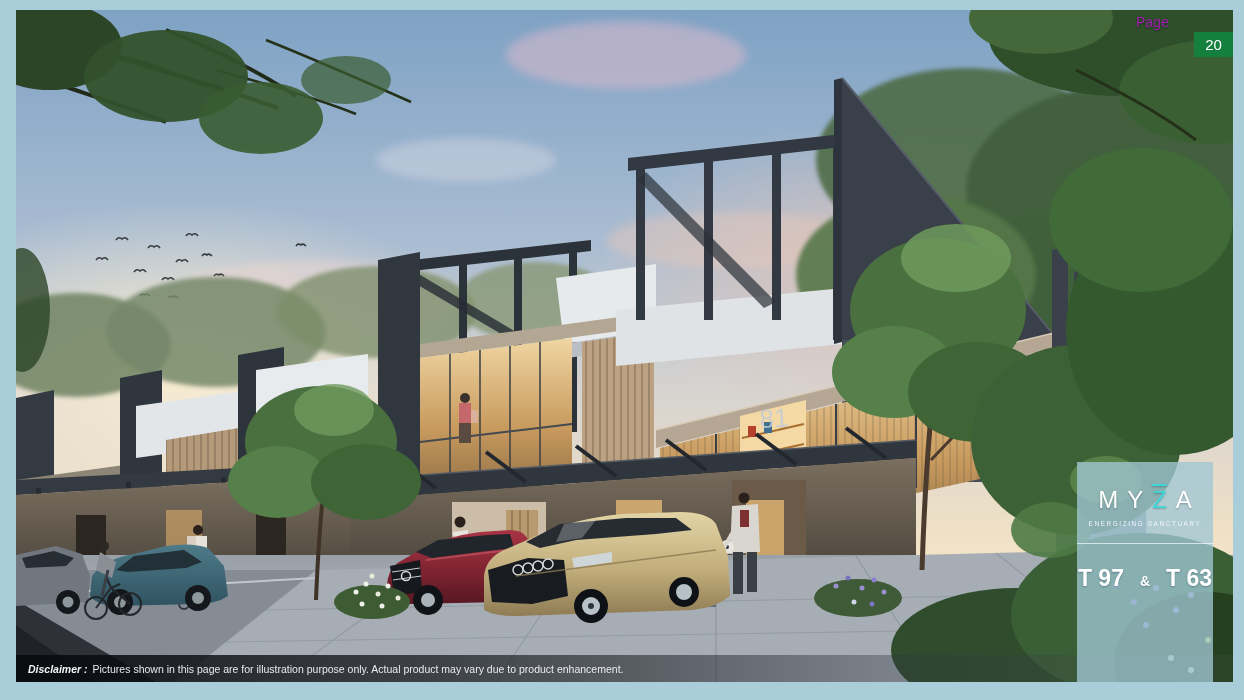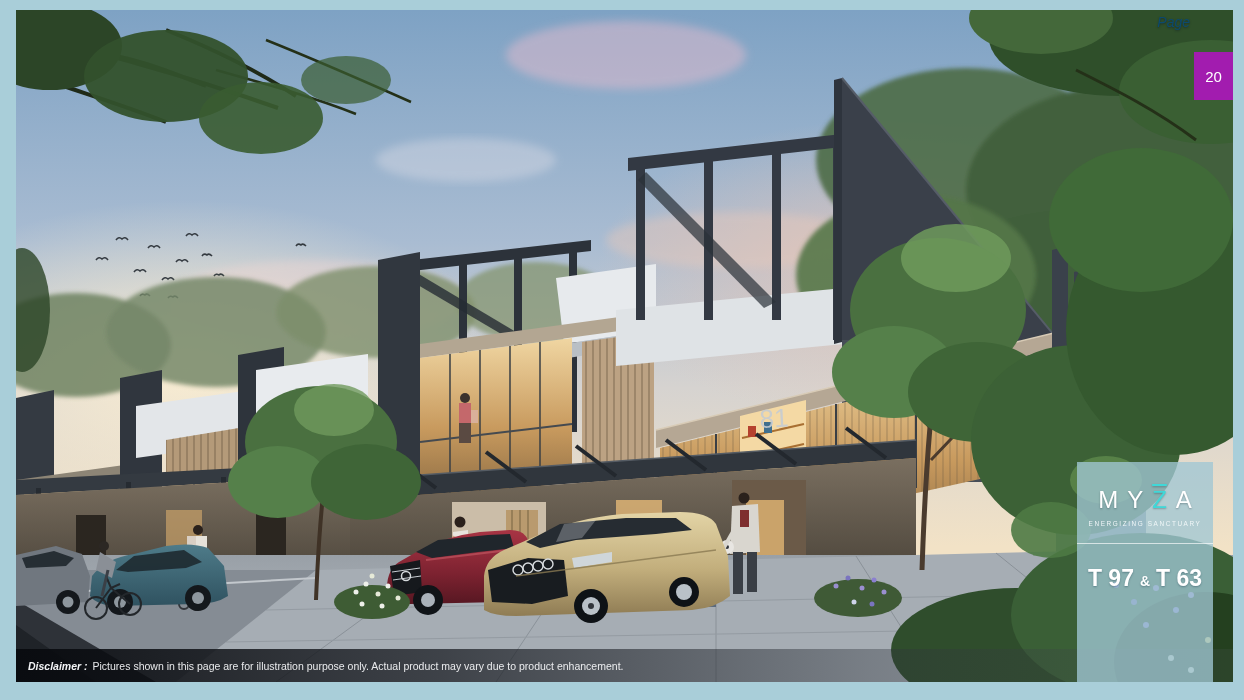--- a/index.html
+++ b/index.html
@@ -2,42 +2,42 @@
 <html><head>
 <meta charset="utf-8">
 <style>
   html,body{margin:0;padding:0;background:#7f9aa6;}
   .stage{position:relative;width:1244px;height:700px;background:#a9ced9;overflow:hidden;
          font-family:"Liberation Sans",sans-serif;}
   .photo{position:absolute;left:16px;top:10px;width:1217px;height:672px;overflow:hidden;background:#9db4c6;}
   .photo svg{display:block;width:100%;height:100%;}
 
   
-  .page-label{position:absolute;top:14px;left:1136px;width:54px;text-align:right;
-      font-style:italic;font-size:14px;color:#0c4a6e;text-shadow:0 1px 2px rgba(20,30,40,.6);}
-  .page-box{position:absolute;top:32px;left:1194px;width:39px;height:48px;background:#a21caf;
-      display:flex;align-items:center;justify-content:center;font-size:15px;color:#ffffff;margin-top:20px;}
+  .page-label{position:absolute;top:14px;left:1136px;width:54px;
+      font-size:14px;color:#a21caf;text-shadow:0 1px 2px rgba(20,30,40,.6);}
+  .page-box{position:absolute;top:32px;left:1194px;width:39px;height:25px;background:#15803d;
+      display:flex;align-items:center;justify-content:center;font-size:15px;color:#ffffff;}
 
   
   .brand-panel{position:absolute;left:1077px;top:462px;width:136px;height:220px;
       background:rgba(160,199,212,0.78);display:flex;flex-direction:column;align-items:center;}
   .logo-row{display:flex;gap:9px;margin-top:24px;font-size:24px;font-weight:400;color:#ffffff;
       text-shadow:0 1px 2px rgba(20,40,50,.35);}
   .logo-z{color:#3fd8d8;text-decoration:overline;text-decoration-color:#3fd8d8;text-decoration-thickness:2px;}
   .tagline{margin-top:6px;font-size:6.4px;letter-spacing:1.6px;color:#f0f6f8;white-space:nowrap;}
   .divider{width:136px;height:1px;background:rgba(255,255,255,0.65);margin-top:16px;}
   .product-name{margin-top:17px;text-align:center;font-weight:bold;font-size:26px;line-height:1.02;
       letter-spacing:1px;color:#3cc5e5;text-shadow:0 1px 2px rgba(10,50,70,.3);}
-  .types-row{margin-top:21px;display:flex;align-items:center;gap:6px;color:#ffffff;font-weight:bold;
+  .types-row{margin-top:21px;display:flex;align-items:center;gap:16px;color:#ffffff;font-weight:bold;
       text-shadow:0 1px 2px rgba(10,40,60,.35);}
   .type-t{font-size:23px;}
   .type-amp{font-size:14px;position:relative;top:2px;}
 
   
-  .disclaimer-bar{position:absolute;left:0;bottom:0;width:100%;height:33px;
+  .disclaimer-bar{position:absolute;left:0;bottom:0;width:100%;height:27px;
       background:linear-gradient(90deg,rgba(8,10,14,.92) 0%,rgba(22,25,31,.72) 35%,rgba(45,50,58,.38) 70%,rgba(90,95,105,.15) 100%);
       display:flex;align-items:center;padding-left:12px;box-sizing:border-box;
       color:#f3f4f6;font-size:10.5px;white-space:nowrap;}
   .disclaimer-bar .lbl{font-weight:bold;font-style:italic;margin-right:5px;}
   .disclaimer-bar .txt{opacity:.95;}
 </style>
 </head>
 <body>
 
 <div class="stage">

